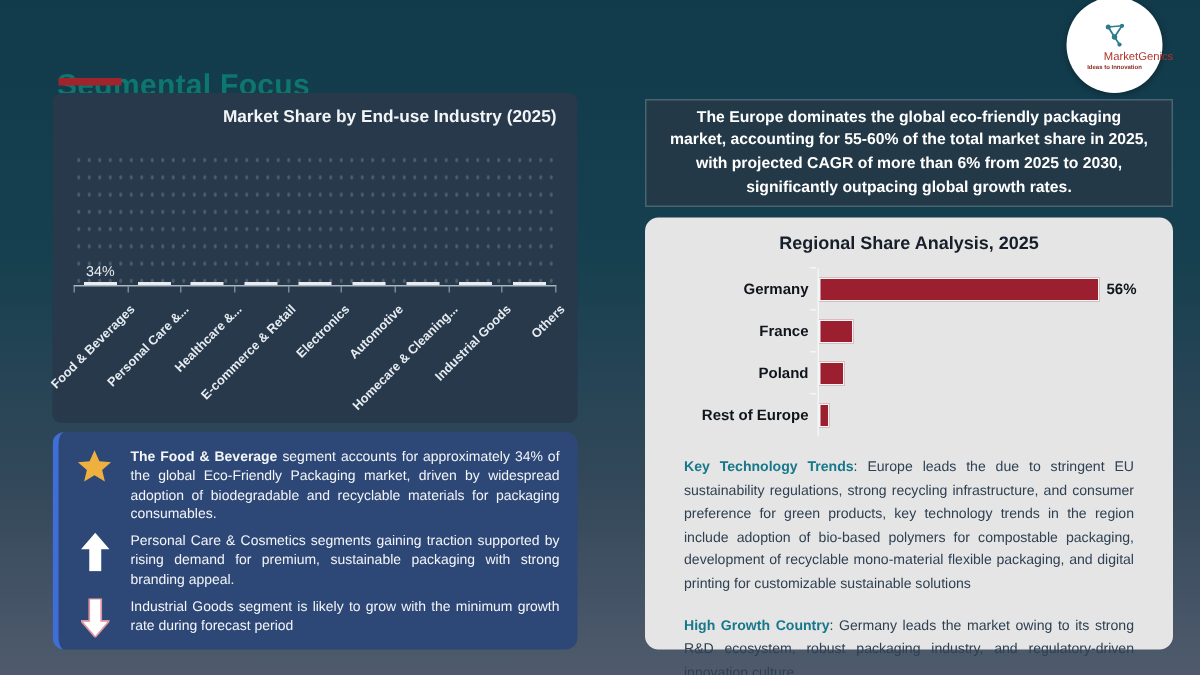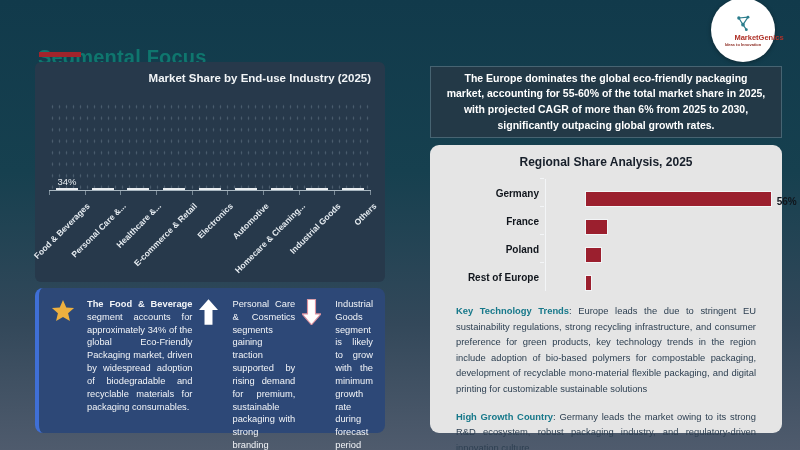--- a/index.html
+++ b/index.html
@@ -7,58 +7,58 @@
     width:800px;height:450px;overflow:hidden;position:relative;
     font-family:"Liberation Sans","DejaVu Sans",sans-serif;
     background:linear-gradient(180deg,#113a4b 0%,#16404f 38%,#33485a 72%,#4f5b6d 100%);
   }
   
   .page-title{position:absolute;left:38px;top:33px;font-size:20px;font-weight:bold;color:#0f766e;letter-spacing:.2px;text-decoration:underline;}
   .title-underline{position:absolute;left:39px;top:52px;width:42px;height:5px;background:#a1242c;}
   .logo{position:absolute;right:25px;top:-2px;width:64px;height:64px;background:#ffffff;border-radius:50%;
     display:flex;flex-direction:column;align-items:center;justify-content:center;gap:1px;box-shadow:0 1px 4px rgba(0,0,0,.35);}
   .logo svg{width:20px;height:20px;display:block;}
-  .logo .brand{font-size:7.5px;font-weight:bold;color:#b03229;line-height:1;margin-left:32px;}
+  .logo .brand{font-size:7.5px;font-weight:normal;color:#b03229;line-height:1;margin-left:32px;}
   .logo .tagline{font-size:4px;font-weight:bold;color:#8d2d24;line-height:1;}
   
   .chart-panel{position:absolute;left:35px;top:62px;width:350px;height:220px;background:#27394b;border-radius:6px;
     padding:10px 14px 0;box-sizing:border-box;}
   .chart-title{text-align:right;color:#f2f5f7;font-weight:bold;font-size:11.5px;}
   .plot{margin-top:14px;height:92px;display:flex;align-items:flex-end;border-bottom:1px solid #a8b6c0;
     background-image:radial-gradient(rgba(176,196,210,.26) .7px,transparent 1.1px);
     background-size:7px 11.5px;background-position:0 3px;}
   .vcol{flex:1;display:flex;flex-direction:column;align-items:center;justify-content:flex-end;min-width:0;}
   .bar-val{font-size:9.5px;color:#e8edf1;margin-bottom:2px;line-height:1;}
   .vbar{width:22px;background:#9e2130;border:1.5px solid #e9edf0;box-sizing:border-box;}
   .ticks{display:flex;height:4px;border-left:1px solid rgba(190,205,215,.55);}
   .ticks i{flex:1;border-right:1px solid rgba(190,205,215,.55);}
   .xlabels{display:flex;height:74px;}
   .xcell{flex:1;position:relative;min-width:0;}
   .xcell span{position:absolute;top:6px;right:calc(50% - 18px);transform:rotate(-45deg);transform-origin:100% 0%;
     white-space:nowrap;font-size:8.5px;font-weight:bold;color:#e6ecf1;}
   
   .insights{position:absolute;left:35px;top:288px;width:350px;height:145px;background:#2d4877;
     border-left:4px solid #3f6fd6;border-radius:8px;box-sizing:border-box;
-    padding:10px 12px 8px 8px;display:flex;flex-direction:row;justify-content:space-between;}
+    padding:10px 12px 8px 8px;display:flex;flex-direction:column;justify-content:space-between;}
   .insight-item{display:flex;gap:8px;align-items:flex-start;}
   .insight-icon{flex:0 0 32px;display:flex;justify-content:center;padding-top:1px;}
   .insight-text{flex:1;color:#f3f5f8;font-size:9.3px;line-height:1.38;text-align:justify;}
   .insight-text strong{font-weight:bold;}
   
   .summary-box{position:absolute;left:430px;top:66px;width:352px;height:72px;background:#233947;
     border:1px solid rgba(125,165,180,.4);box-sizing:border-box;display:flex;align-items:center;justify-content:center;
     padding:6px 14px;}
   .summary-box span{color:#ffffff;font-weight:bold;font-size:10.5px;line-height:1.5;text-align:center;}
   .gray-panel{position:absolute;left:430px;top:145px;width:352px;height:288px;background:#e5e5e5;border-radius:9px;
     box-sizing:border-box;padding:10px 14px;}
   .regional-title{text-align:center;font-size:12px;font-weight:bold;color:#171f2a;}
   .hchart{margin-top:10px;position:relative;}
   .hrow{display:flex;align-items:center;height:28px;}
   .hlabel{flex:0 0 101px;padding-right:6px;box-sizing:border-box;text-align:right;font-size:10px;font-weight:bold;color:#10151c;}
-  .hbarwrap{flex:1;align-self:stretch;border-left:1.5px solid #f3f5f7;display:flex;align-items:flex-end;position:relative;padding-left:39px;}
+  .hbarwrap{flex:1;align-self:stretch;border-left:1.5px solid #f3f5f7;display:flex;align-items:center;position:relative;}
   .hbarwrap::before{content:"";position:absolute;left:-6px;top:-1px;width:4px;height:1px;background:#f3f5f7;}
   .hbar{height:16px;background:#9b1f2e;border:1.5px solid #f3f5f7;box-sizing:border-box;flex:0 0 auto;}
   .hval{margin-left:5px;font-size:10px;font-weight:bold;color:#10151c;}
   .notes{margin-top:8px;}
   .notes p{margin:12px;font-size:9.4px;line-height:1.66;color:#2e4052;text-align:justify;}
   .note-label{color:#16788a;font-weight:bold;}
 </style>
 </head>
 <body>
 

